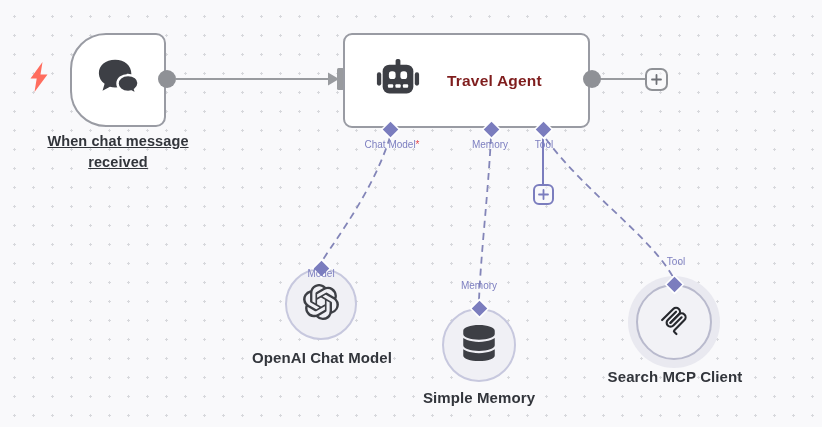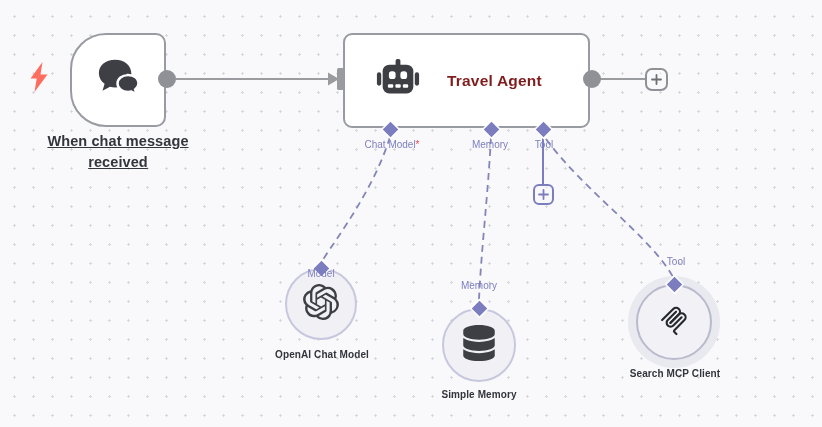--- a/index.html
+++ b/index.html
@@ -19,21 +19,21 @@
   .agent-box{left:343px;top:33px;width:247px;height:95px;border-radius:9px;padding-left:30px;}
   .agent-title{font-size:15.5px;font-weight:700;color:#7f1d1d;margin-left:26px;letter-spacing:.2px;}
   .handle-circle{position:absolute;width:18px;height:18px;border-radius:50%;background:#8f9196;}
   .plus-btn{position:absolute;box-sizing:border-box;background:rgba(249,249,251,.6);
     display:flex;align-items:center;justify-content:center;cursor:pointer;}
   .plus-gray{left:645px;top:68px;width:23px;height:23px;border:2px solid #8f9196;border-radius:7px;color:#6e7076;}
   .plus-purple{left:533px;top:184px;width:21px;height:21px;border:2px solid #7b7dbe;border-radius:6px;color:#7b7dbe;}
   .diamond{position:absolute;width:11px;height:11px;background:#7b7dbe;transform:rotate(45deg);
     box-shadow:0 0 0 1.5px #ffffff;}
   .conn-label{position:absolute;transform:translateX(-50%);font-size:10px;color:#7d7fc0;white-space:nowrap;}
-  .node-label{position:absolute;transform:translateX(-50%);font-size:10px;font-weight:700;color:#32353b;
+  .node-label{position:absolute;transform:translateX(-50%);font-size:15px;font-weight:700;color:#32353b;
     text-align:center;white-space:nowrap;letter-spacing:.1px;}
   .trigger-label{left:118px;top:131px;width:180px;white-space:normal;transform:translateX(-50%);line-height:21px;font-size:14.5px;text-decoration:underline;}
   .sub-circle{position:absolute;border-radius:50%;box-sizing:border-box;background:#f0f0f5;border:2px solid #c7c8de;
     display:flex;align-items:center;justify-content:center;}
   .halo{position:absolute;border-radius:50%;background:#e9e9f0;}
   .mcp-circle{background:#f2f2f6;border-color:#b9bacd;}
   .asterisk{color:#e5484d;}
   .bolt{position:absolute;left:28px;top:61px;}
 </style>
 </head>

